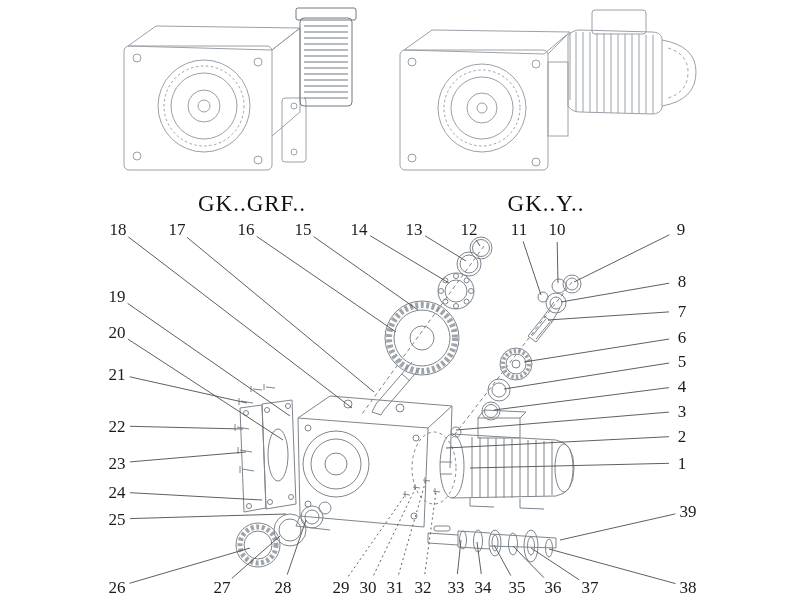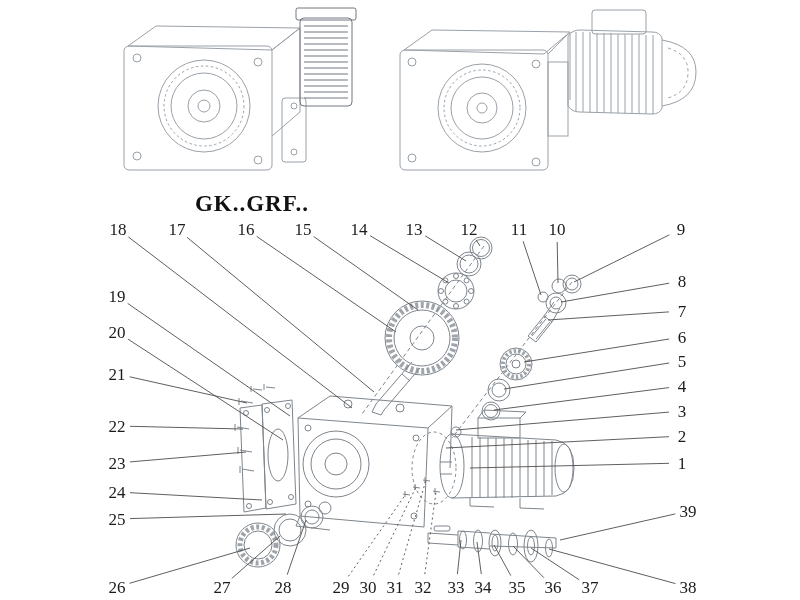--- a/index.html
+++ b/index.html
@@ -1,19 +1,19 @@
 <!DOCTYPE html>
 <html><head>
 <meta charset="utf-8">
 <style>
   html,body{margin:0;padding:0;background:#ffffff;}
   .stage{position:relative;width:800px;height:600px;background:#ffffff;overflow:hidden;
          font-family:"Liberation Serif","DejaVu Serif",serif;}
   .stage svg{position:absolute;left:0;top:0;width:800px;height:600px;}
-  .model-title{position:absolute;transform:translateX(-50%);font-weight:bold;
+  .model-title{position:absolute;transform:translateX(-50%);font-weight:normal;
                font-size:23px;letter-spacing:1px;color:#111;white-space:nowrap;}
   .title-left{left:252px;top:191px;}
   .title-right{left:546px;top:191px;}
   #leader-lines line{stroke:#4d4d4d;stroke-width:0.9;}
   #callout-labels text{font-family:"Liberation Serif","DejaVu Serif",serif;
                        font-size:17px;fill:#1b1b1b;}
   .art-line{stroke:#9aa1a8;fill:none;stroke-width:1;}
   .art-dark{stroke:#707780;fill:none;stroke-width:1;}
   .exp-line{stroke:#7e858c;fill:none;stroke-width:1;}
 </style>
@@ -293,13 +293,14 @@
         <text x="456" y="587" text-anchor="middle" dominant-baseline="central">33</text>
         <text x="483" y="587" text-anchor="middle" dominant-baseline="central">34</text>
         <text x="517" y="587" text-anchor="middle" dominant-baseline="central">35</text>
         <text x="553" y="587" text-anchor="middle" dominant-baseline="central">36</text>
         <text x="590" y="587" text-anchor="middle" dominant-baseline="central">37</text>
         <text x="688" y="587" text-anchor="middle" dominant-baseline="central">38</text>
       </g>
   </svg>
 
   <div class="model-title title-left">GK..GRF..</div>
+  <div class="model-title title-right">GK..Y..</div>
 </div>
 
 </body></html>

